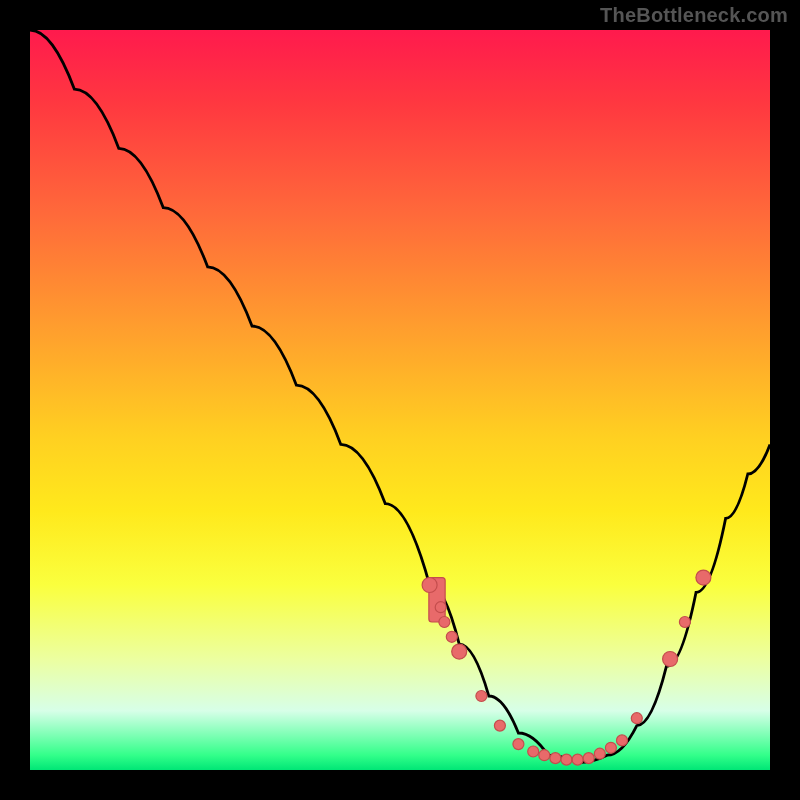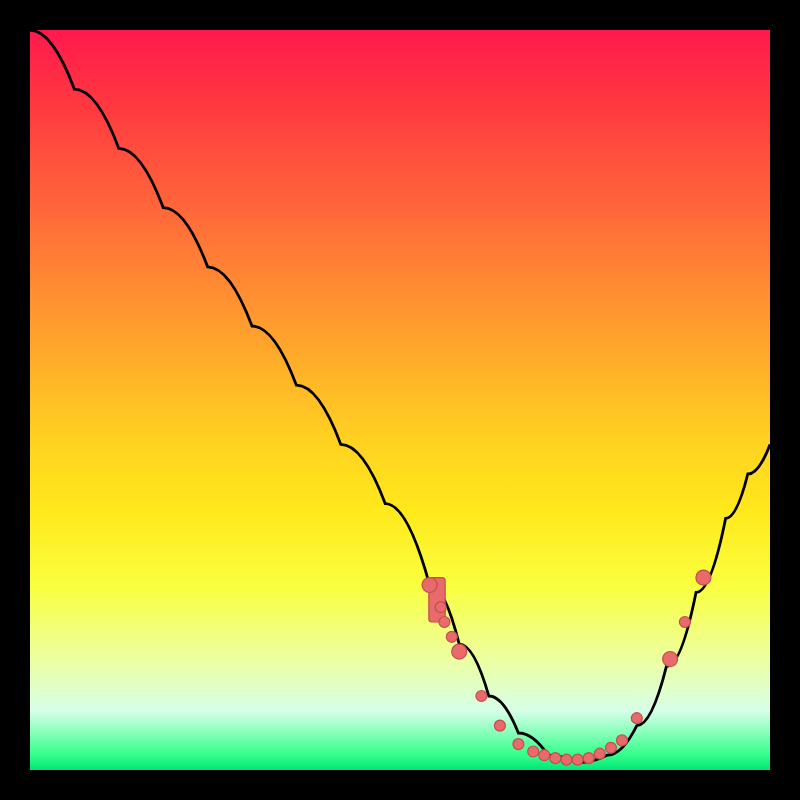--- a/index.html
+++ b/index.html
@@ -66,20 +66,21 @@
     fill: #e86a6a;
     stroke: #c44d4d;
     stroke-width: 1.2;
     rx: 3;
   }
 </style>
 </head>
 <body>
 
 <div class="stage">
+  <div class="watermark">TheBottleneck.com</div>
 
   <div class="plot">
     <svg class="curve" viewBox="0 0 740 740" preserveAspectRatio="none">
       <path id="curvePath" d="M 0 0 Q 22.2 0 44.4 59.19999999999993 Q 66.6 59.19999999999993 88.8 118.39999999999998 Q 111 118.39999999999998 133.2 177.60000000000002 Q 155.39999999999998 177.60000000000002 177.6 236.79999999999995 Q 199.8 236.79999999999995 222 296 Q 244.2 296 266.4 355.2 Q 288.6 355.2 310.8 414.4 Q 333 414.4 355.2 473.6 Q 377.4 473.6 399.6 555 Q 414.4 555 429.2 614.2 Q 444 614.2 458.8 666 Q 473.6 666 488.40000000000003 703 Q 503.20000000000005 703 518 725.2 Q 532.8 725.2 547.6 732.6 Q 562.4000000000001 732.6 577.2 725.2 Q 592 725.2 606.8 695.6 Q 621.5999999999999 695.6 636.4 636.4 Q 651.2 636.4 666 562.4 Q 680.8 562.4 695.5999999999999 488.4 Q 706.6999999999999 488.4 717.8 444 Q 728.9 444 740 414.4" stroke="#000" stroke-width="2.8" fill="none"></path>
       <g id="markers">
           <rect x="398.86000000000007" y="547.6" width="16.28" height="44.39999999999998" class="bar"></rect>
           <circle cx="399.6" cy="555" class="dot dot-lg" r="7.5"></circle>
           <circle cx="410.70000000000005" cy="577.2" class="dot dot-sm" r="5.5"></circle>
           <circle cx="414.40000000000003" cy="592" class="dot dot-sm" r="5.5"></circle>
           <circle cx="421.79999999999995" cy="606.8" class="dot dot-sm" r="5.5"></circle>

